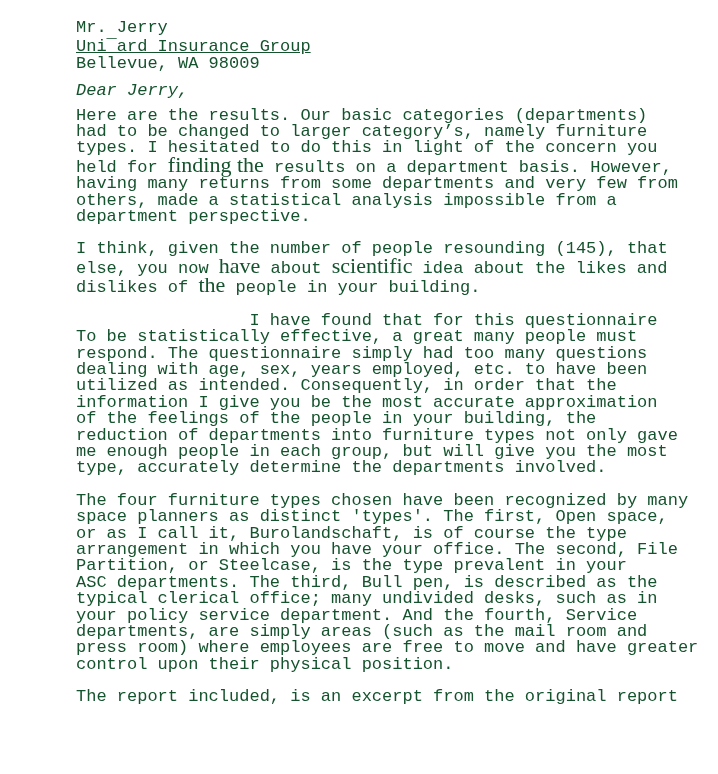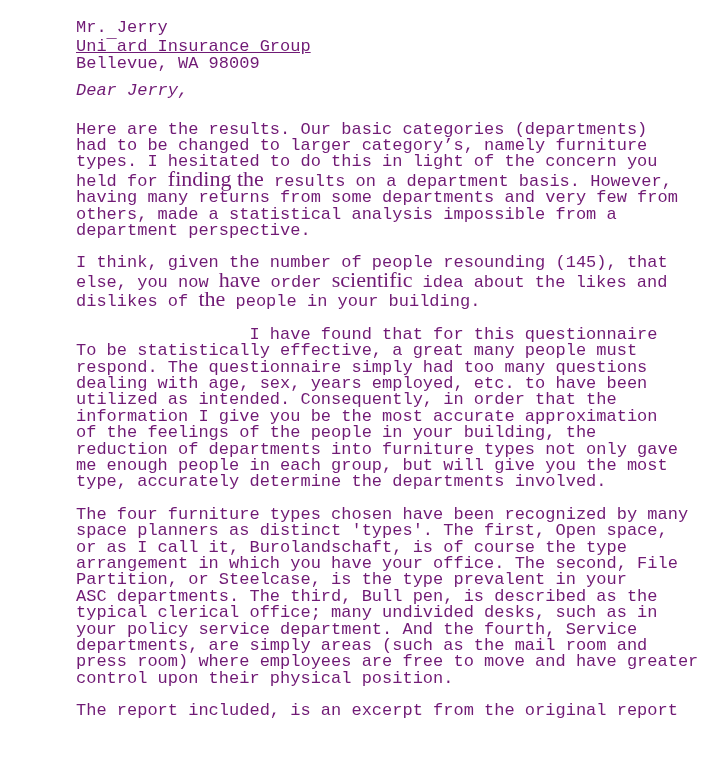--- a/index.html
+++ b/index.html
@@ -8,31 +8,31 @@
     height: 774px;
     background: #ffffff;
     overflow: hidden;
     position: relative;
   }
   .letter {
     position: absolute;
     left: 76px;
     top: 20px;
     width: 640px;
-    color: #701a75;
+    color: #14532d;
     font-family: "Liberation Mono", monospace;
     font-size: 17px;
     line-height: 16.4px;
     letter-spacing: 0;
   }
   .line { white-space: pre; }
   .r2 { margin-top: 3px; text-decoration: underline; }
   .r3 { }
   .salutation { margin-top: 11px; font-style: italic; }
-  .body .paragraph:first-child { margin-top: 22px; }
+  .body .paragraph:first-child { margin-top: 8px; }
   .paragraph + .paragraph { margin-top: 16px; }
   .seg-serif {
     font-family: "Liberation Serif", serif;
     font-size: 22px;
   }
   .seg-underline {
     text-decoration: underline;
     text-underline-offset: 2px;
   }
 </style>
@@ -51,21 +51,21 @@
         <div class="line"><span>Here are the results. Our basic categories (departments)</span></div>
         <div class="line"><span>had to be changed to larger category’s, namely furniture</span></div>
         <div class="line"><span>types. I hesitated to do this in light of the concern you</span></div>
         <div class="line"><span>held for </span><span class="seg-serif">finding the</span><span> results on a department basis. However,</span></div>
         <div class="line"><span>having many returns from some departments and very few from</span></div>
         <div class="line"><span>others, made a statistical analysis impossible from a</span></div>
         <div class="line"><span>department perspective.</span></div>
       </div>
       <div class="paragraph">
         <div class="line"><span>I think, given the number of people resounding (145), that</span></div>
-        <div class="line"><span>else, you now </span><span class="seg-serif">have</span><span> order </span><span class="seg-serif">scientific</span><span> idea about the likes and</span></div>
+        <div class="line"><span>else, you now </span><span class="seg-serif">have</span><span> about </span><span class="seg-serif">scientific</span><span> idea about the likes and</span></div>
         <div class="line"><span>dislikes of </span><span class="seg-serif">the</span><span> people in your building.</span></div>
       </div>
       <div class="paragraph">
         <div class="line"><span>                 I have found that for this questionnaire</span></div>
         <div class="line"><span>To be statistically effective, a great many people must</span></div>
         <div class="line"><span>respond. The questionnaire simply had too many questions</span></div>
         <div class="line"><span>dealing with age, sex, years employed, etc. to have been</span></div>
         <div class="line"><span>utilized as intended. Consequently, in order that the</span></div>
         <div class="line"><span>information I give you be the most accurate approximation</span></div>
         <div class="line"><span>of the feelings of the people in your building, the</span></div>

